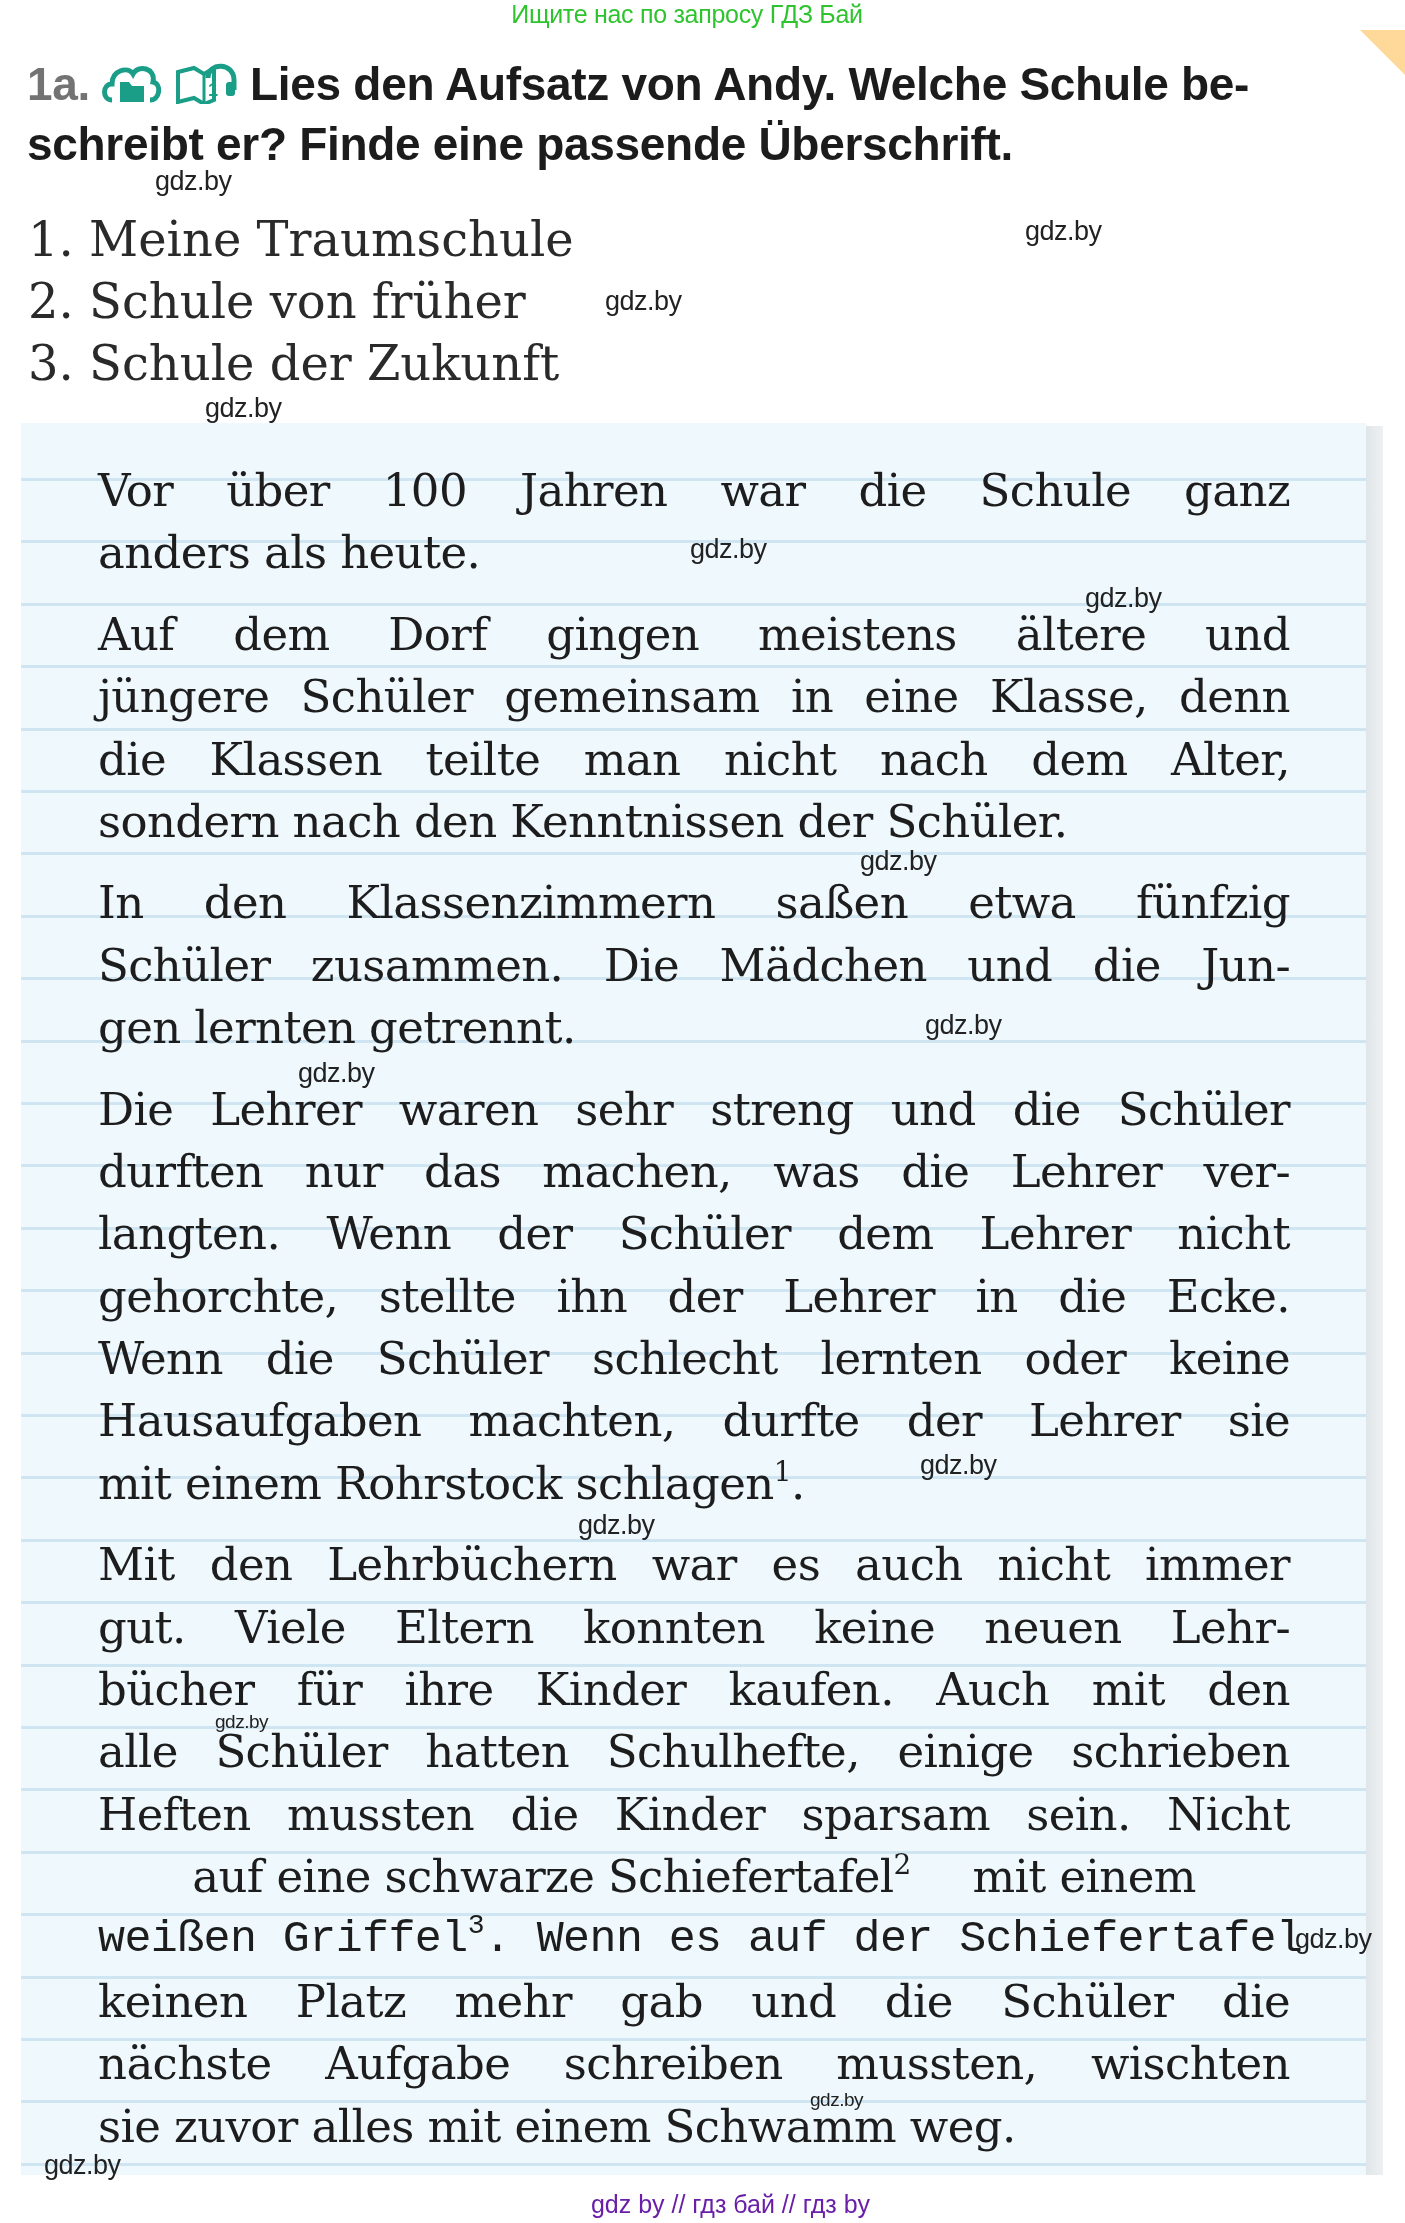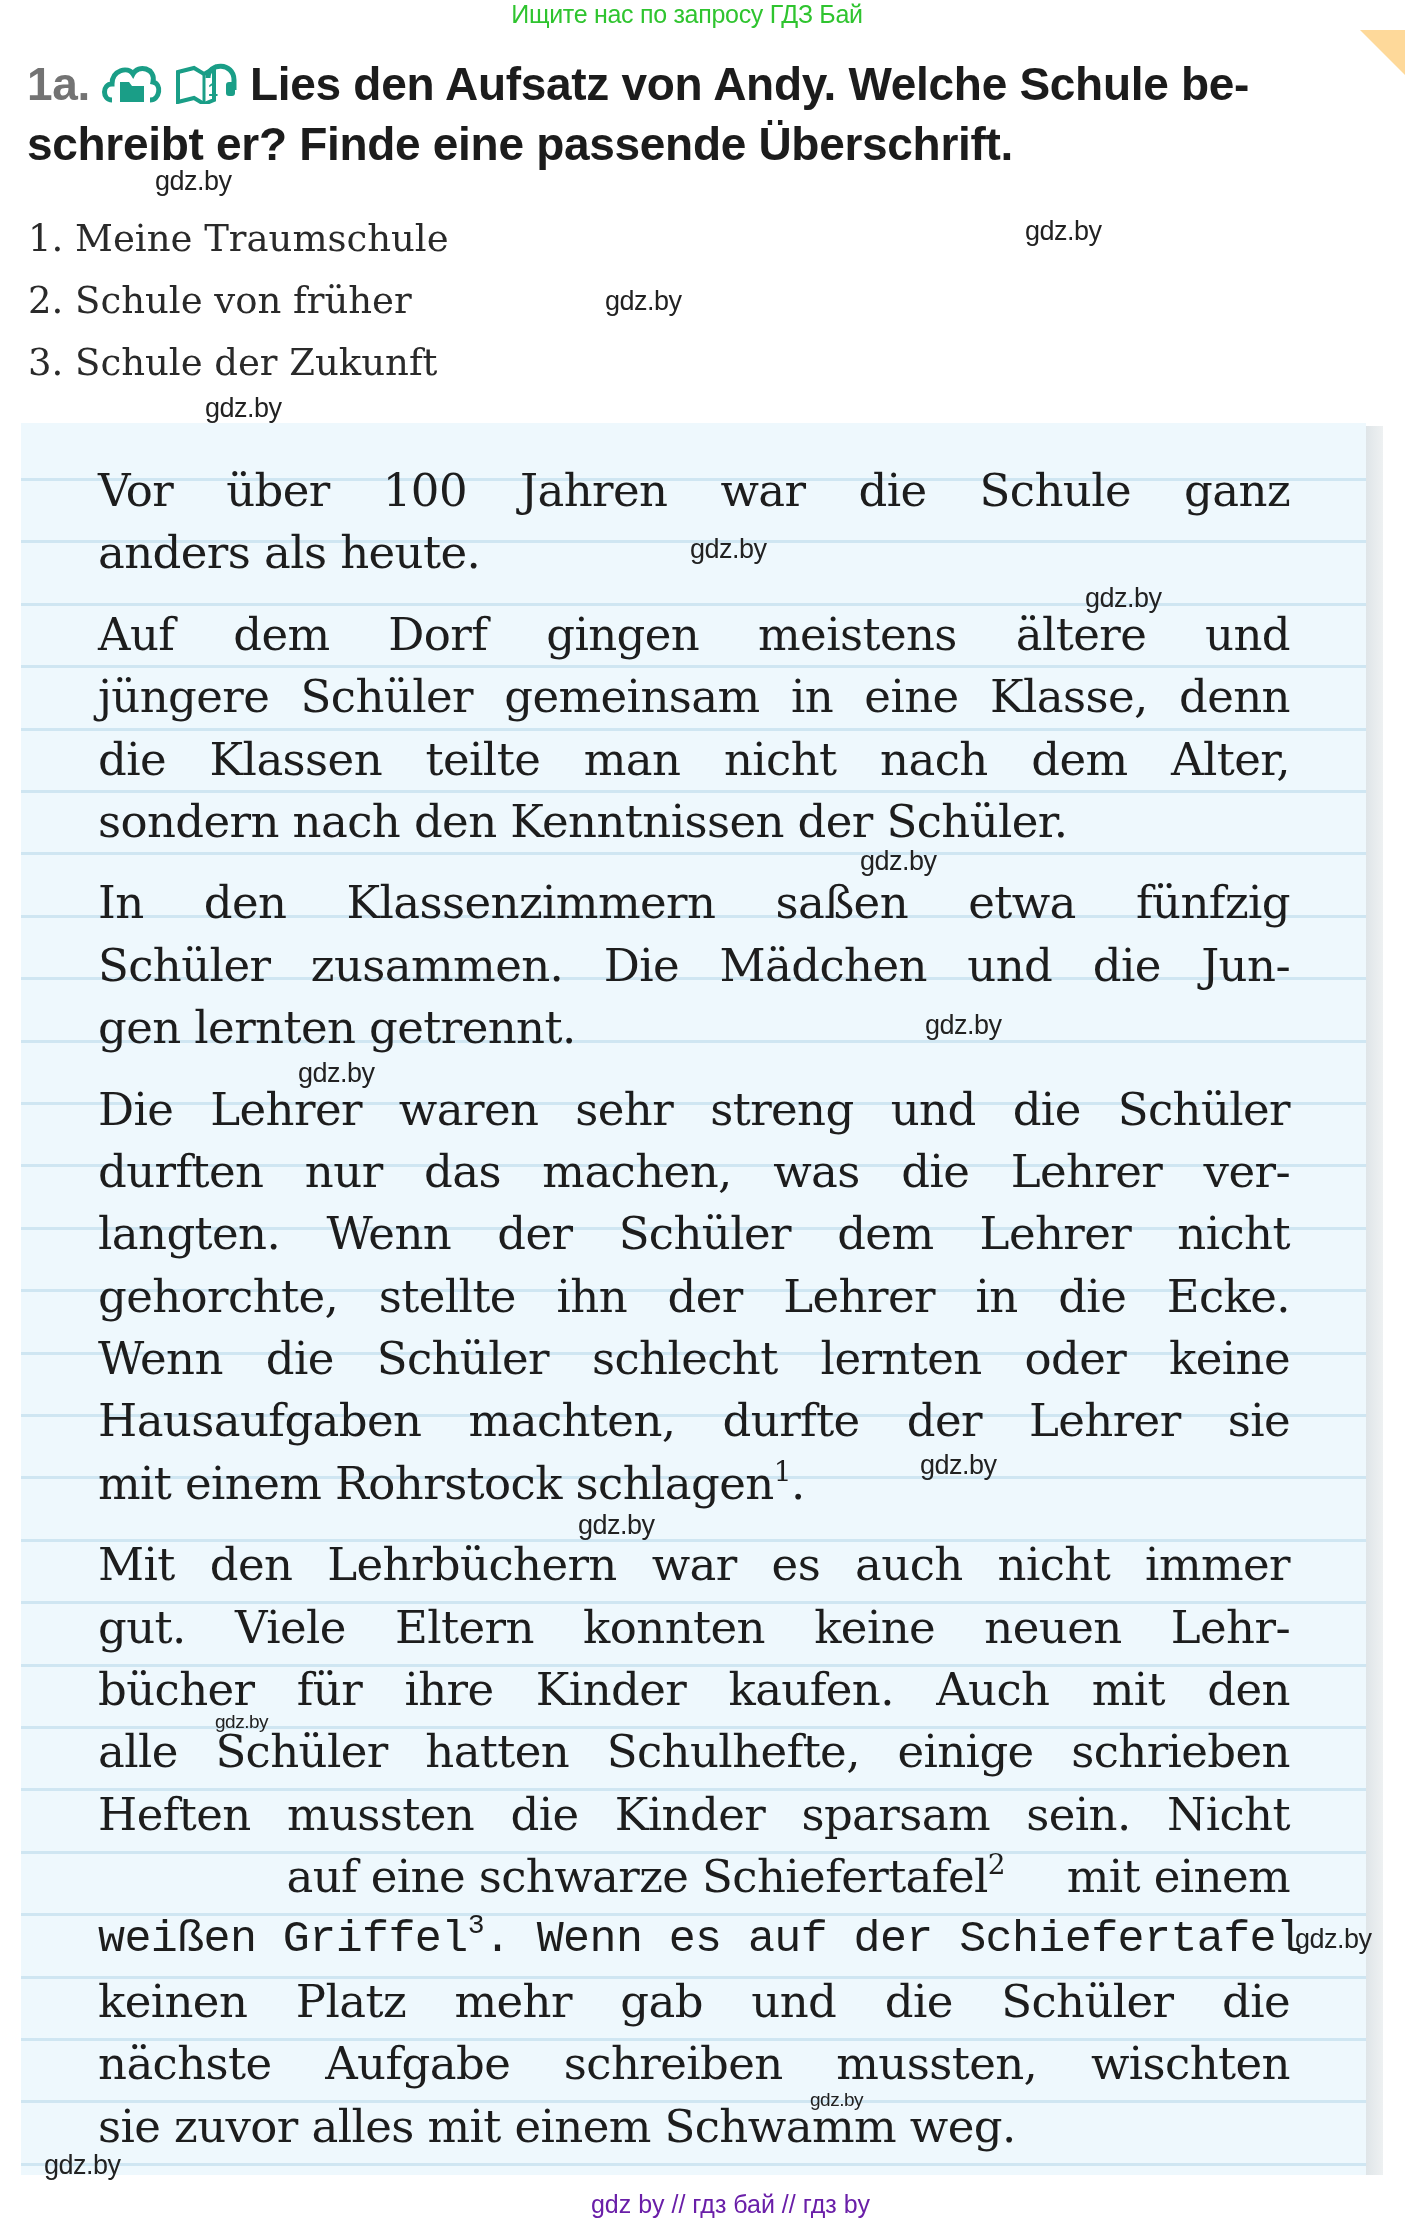--- a/index.html
+++ b/index.html
@@ -18,21 +18,21 @@
     border-top: 45px solid #fed99a; border-left: 45px solid transparent;
   }
   .task-title {
     position: absolute; left: 27px; top: 56px; width: 1340px;
     font-family: "Liberation Sans", sans-serif; font-weight: bold;
     font-size: 46px; line-height: 56px; color: #1c1c1c; letter-spacing: -0.3px;
   }
   .task-num { color: #737373; margin-right: 10px; }
   .ticon { display: inline-block; vertical-align: -4px; margin-right: 12px; }
   .options { position: absolute; left: 28px; top: 208px;
-    font-family: "DejaVu Serif", serif; font-size: 37px; line-height: 62px; color: #2a2a2a; }
+    font-family: "DejaVu Serif", serif; font-size: 48px; line-height: 62px; color: #2a2a2a; }
   .wm {
     position: absolute; font-family: "Liberation Sans", sans-serif;
     font-size: 27px; color: #222; line-height: 30px; letter-spacing: -0.5px;
   }
   .wm.sm { font-size: 19px; line-height: 20px; }
   .panel {
     position: absolute; left: 21px; top: 423px; width: 1345px; height: 1752px;
     background-color: #eef8fd;
     background-image: repeating-linear-gradient(to bottom,
       transparent 0px, transparent 45px,
@@ -118,21 +118,21 @@
     <div class="line">Wenn die Schüler schlecht lernten oder keine</div>
     <div class="line">Hausaufgaben machten, durfte der Lehrer sie</div>
     <div class="line last"><span>mit einem Rohrstock schlagen</span><sup>1</sup><span>.</span></div>
   </div>
   <div class="para">
     <div class="line">Mit den Lehrbüchern war es auch nicht immer</div>
     <div class="line">gut. Viele Eltern konnten keine neuen Lehr-</div>
     <div class="line">bücher für ihre Kinder kaufen. Auch mit den</div>
     <div class="line">alle Schüler hatten Schulhefte, einige schrieben</div>
     <div class="line">Heften mussten die Kinder sparsam sein. Nicht</div>
-    <div class="line" style="display:flex;justify-content:flex-end;gap:48px;">
+    <div class="line" style="display:flex;justify-content:center;gap:48px;">
         <span><span>auf eine schwarze Schiefertafel</span><sup>2</sup></span>
         <span style="white-space:pre;"> mit einem</span>
       </div>
     <div class="line" style="display:flex;justify-content:space-between;font-family:Liberation Mono, monospace;">
         <span><span>weißen Griffel</span><sup>3</sup></span>
         <span style="white-space:pre;">. Wenn es auf der Schiefertafel</span>
       </div>
     <div class="line">keinen Platz mehr gab und die Schüler die</div>
     <div class="line">nächste Aufgabe schreiben mussten, wischten</div>
     <div class="line last">sie zuvor alles mit einem Schwamm weg.</div>

